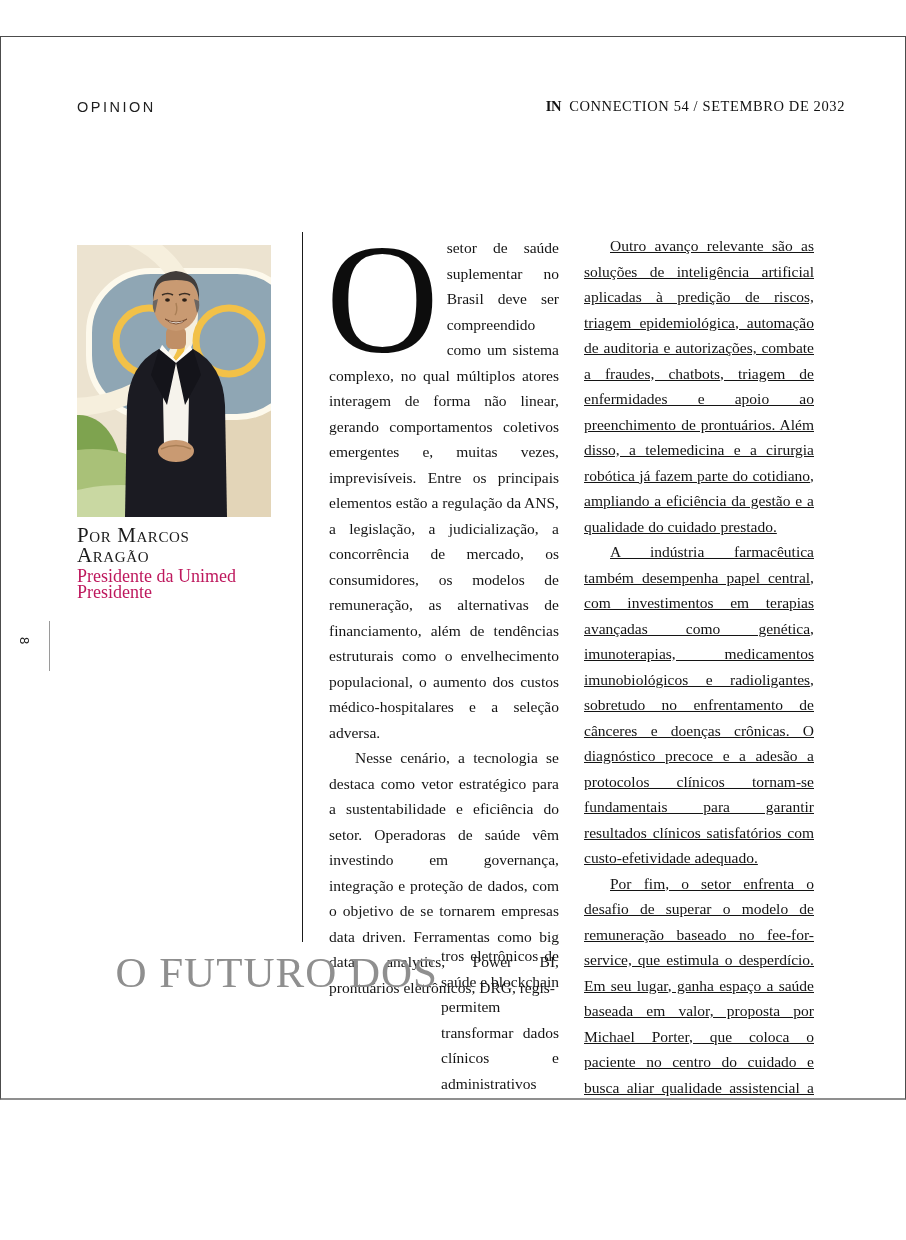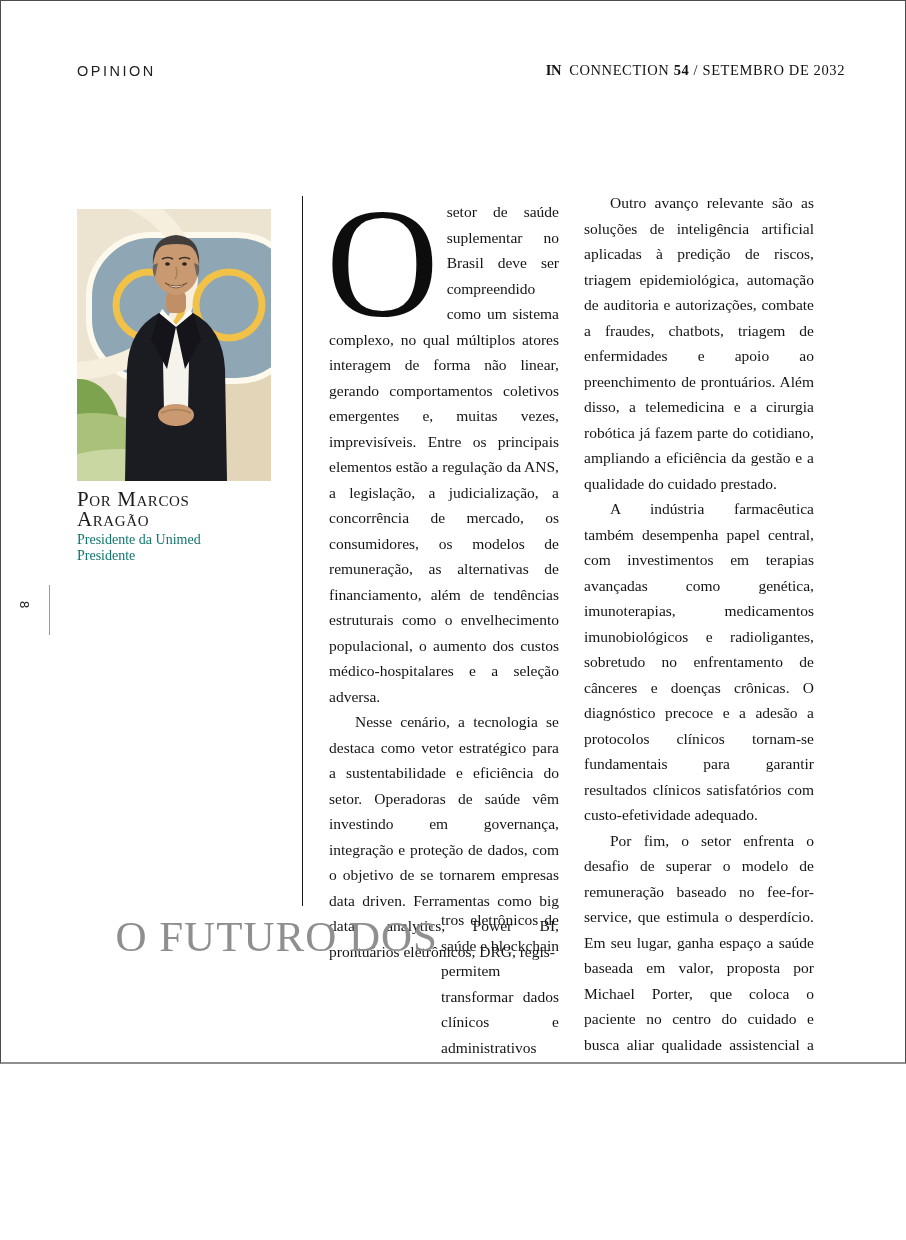--- a/index.html
+++ b/index.html
@@ -6,64 +6,65 @@
   .page{
     position:relative;
     width:906px;height:1064px;
     box-sizing:border-box;
     background:#ffffff;
     border:1px solid #4c4c4c;
     border-bottom:2px solid #8f8f8f;
     overflow:hidden;
     font-family:"Liberation Serif", serif;
     color:#161616;
+    margin-top:36px;
   }
   
   .hdr-left{
     position:absolute;left:76px;top:62px;
     font-family:"Liberation Sans", sans-serif;
     font-size:14.5px;letter-spacing:2.5px;color:#1f1f1f;
   }
   .hdr-right{
     position:absolute;right:60px;top:61px;
     font-family:"Liberation Serif", serif;
     font-size:14.5px;letter-spacing:0.6px;color:#121212;
     white-space:nowrap;
   }
   .hdr-right .brand{font-weight:700;letter-spacing:-0.5px;margin-right:4px;}
-  .hdr-right .issue{font-weight:700;}
+  .hdr-right .issue{font-weight:400;}
   
   .photo{position:absolute;left:76px;top:208px;width:194px;height:272px;}
   
   .byline{position:absolute;left:76px;top:488px;}
   .byline-name{
     font-variant:small-caps;font-size:21px;line-height:20px;
     letter-spacing:0.6px;color:#1b1b1b;
   }
-  .byline-role{font-size:14px;line-height:16px;color:#0f766e;margin-top:3px;}
+  .byline-role{font-size:18px;line-height:16px;color:#be185d;margin-top:3px;}
   
   .folio{
     position:absolute;left:20px;top:596px;
     font-family:"Liberation Sans", sans-serif;font-size:13px;color:#222;
     transform:rotate(90deg);
   }
   .folio-rule{position:absolute;left:48px;top:584px;width:1px;height:50px;background:#9a9a9a;}
   
   .col-divider{position:absolute;left:301px;top:195px;width:1px;height:710px;background:#1a1a1a;}
   
   .body-text{
     font-family:"Liberation Serif", serif;
     font-size:15.5px;line-height:25.5px;
     text-align:justify;color:#141414;
   }
   .body-text p{margin:0;text-indent:26px;}
   .body-text p.first{text-indent:0;}
   .col1{position:absolute;left:328px;top:198px;width:230px;}
   .col1-cont{position:absolute;left:440px;top:906px;width:118px;}
-  .col2{position:absolute;left:583px;top:189px;width:230px;}
+  .col2{position:absolute;left:583px;top:196px;width:230px;text-decoration:underline;}
   .dropcap{
     float:left;
     font-size:156px;line-height:120px;
     height:122px;
     margin:4px 8px 0 -3px;
     color:#0d0d0d;
   }
   .endmark{color:#e0181e;font-size:15px;padding-left:4px;letter-spacing:0;}
   
   .headline{

